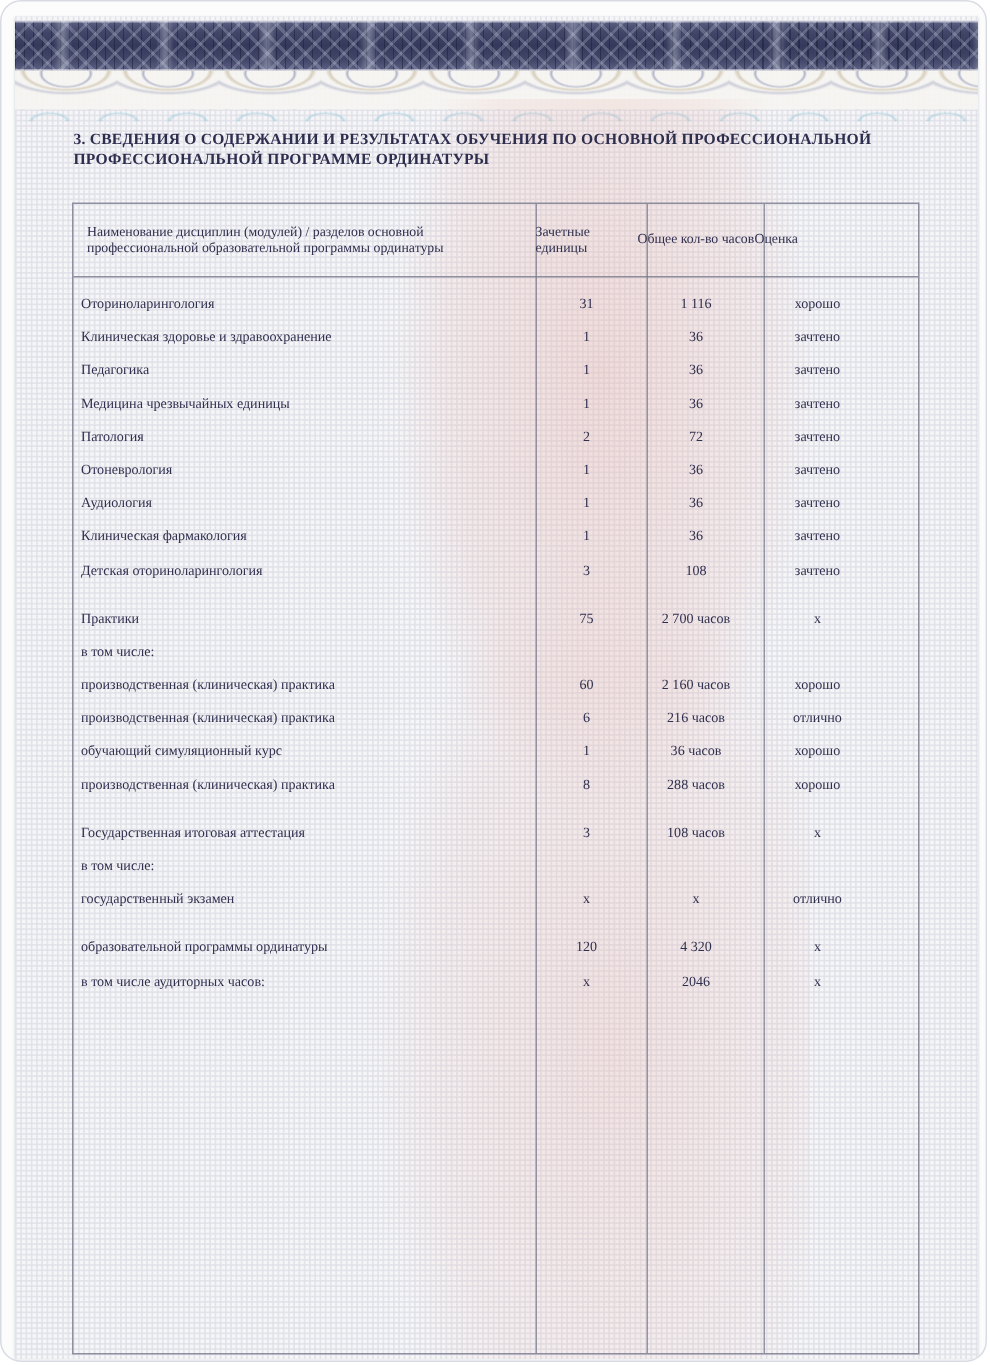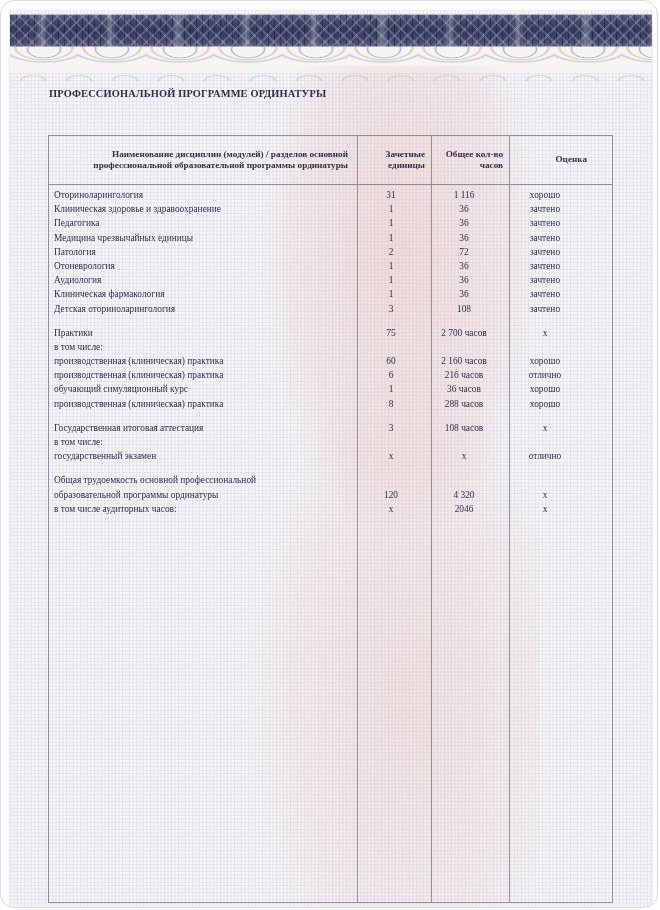--- a/index.html
+++ b/index.html
@@ -67,45 +67,46 @@
   .grid-table{
     position:absolute;left:38px;top:124px;width:565px;height:768px;
     border:1px solid rgba(118,120,140,.8);box-sizing:border-box;color:#2f2f4e;
   }
   .vline{position:absolute;top:0;bottom:0;width:1px;background:rgba(118,120,140,.75);}
   .vline.v1{left:308px;} .vline.v2{left:382px;} .vline.v3{left:460px;}
 
   .thead{
     position:relative;display:flex;height:49px;align-items:center;
     border-bottom:1px solid rgba(118,120,140,.8);box-sizing:border-box;
-    font-size:9.2px;line-height:11.5px;text-align:right;font-weight:bold;
+    font-size:9.2px;line-height:11.5px;text-align:left;
   }
   .th{flex:none;box-sizing:border-box;}
   .c1{width:308px;} .c2{width:68px;} .c3{width:78px;} .c4{width:84px;}
   .th.c1{padding:0 9px;}
 
   .tbody{position:relative;padding-top:3px;font-size:9.4px;}
-  .tr{display:flex;height:14.2px;line-height:14.2px;}
+  .tr{display:flex;height:14.2px;line-height:14.2px;margin-top:8px;}
   .td{flex:none;box-sizing:border-box;overflow:hidden;white-space:nowrap;}
   .td.c1{padding-left:5px;text-align:left;}
   .td.c2,.td.c3,.td.c4{text-align:center;}
   .row-gap{height:10px;}
 </style>
 </head>
 <body>
 
 <div class="frame">
   <div class="paper">
 
     <div class="band-dark"></div>
     <div class="band-light"></div>
     <div class="band-cyan"></div>
     <div class="pink-tint"></div>
 
     <div class="doc-title">
+      <div class="line">3. СВЕДЕНИЯ О СОДЕРЖАНИИ И РЕЗУЛЬТАТАХ ОБУЧЕНИЯ ПО ОСНОВНОЙ ПРОФЕССИОНАЛЬНОЙ</div>
       <div class="line">ПРОФЕССИОНАЛЬНОЙ ПРОГРАММЕ ОРДИНАТУРЫ</div>
     </div>
 
     <div class="grid-table">
       <div class="vline v1"></div>
       <div class="vline v2"></div>
       <div class="vline v3"></div>
 
       <div class="thead">
         <div class="th c1">Наименование дисциплин (модулей) / разделов основной профессиональной образовательной программы ординатуры</div>
@@ -227,26 +228,20 @@
         <div class="tr">
           <span class="td c1">государственный экзамен</span>
           <span class="td c2">х</span>
           <span class="td c3">х</span>
           <span class="td c4">отлично</span>
         </div>
 
         <div class="row-gap"></div>
 
         <div class="tr">
-          <span class="td c1">Общая трудоемкость основной профессиональной</span>
-          <span class="td c2"></span>
-          <span class="td c3"></span>
-          <span class="td c4"></span>
-        </div>
-        <div class="tr">
           <span class="td c1">образовательной программы ординатуры</span>
           <span class="td c2">120</span>
           <span class="td c3">4 320</span>
           <span class="td c4">х</span>
         </div>
         <div class="tr">
           <span class="td c1">в том числе аудиторных часов:</span>
           <span class="td c2">х</span>
           <span class="td c3">2046</span>
           <span class="td c4">х</span>

